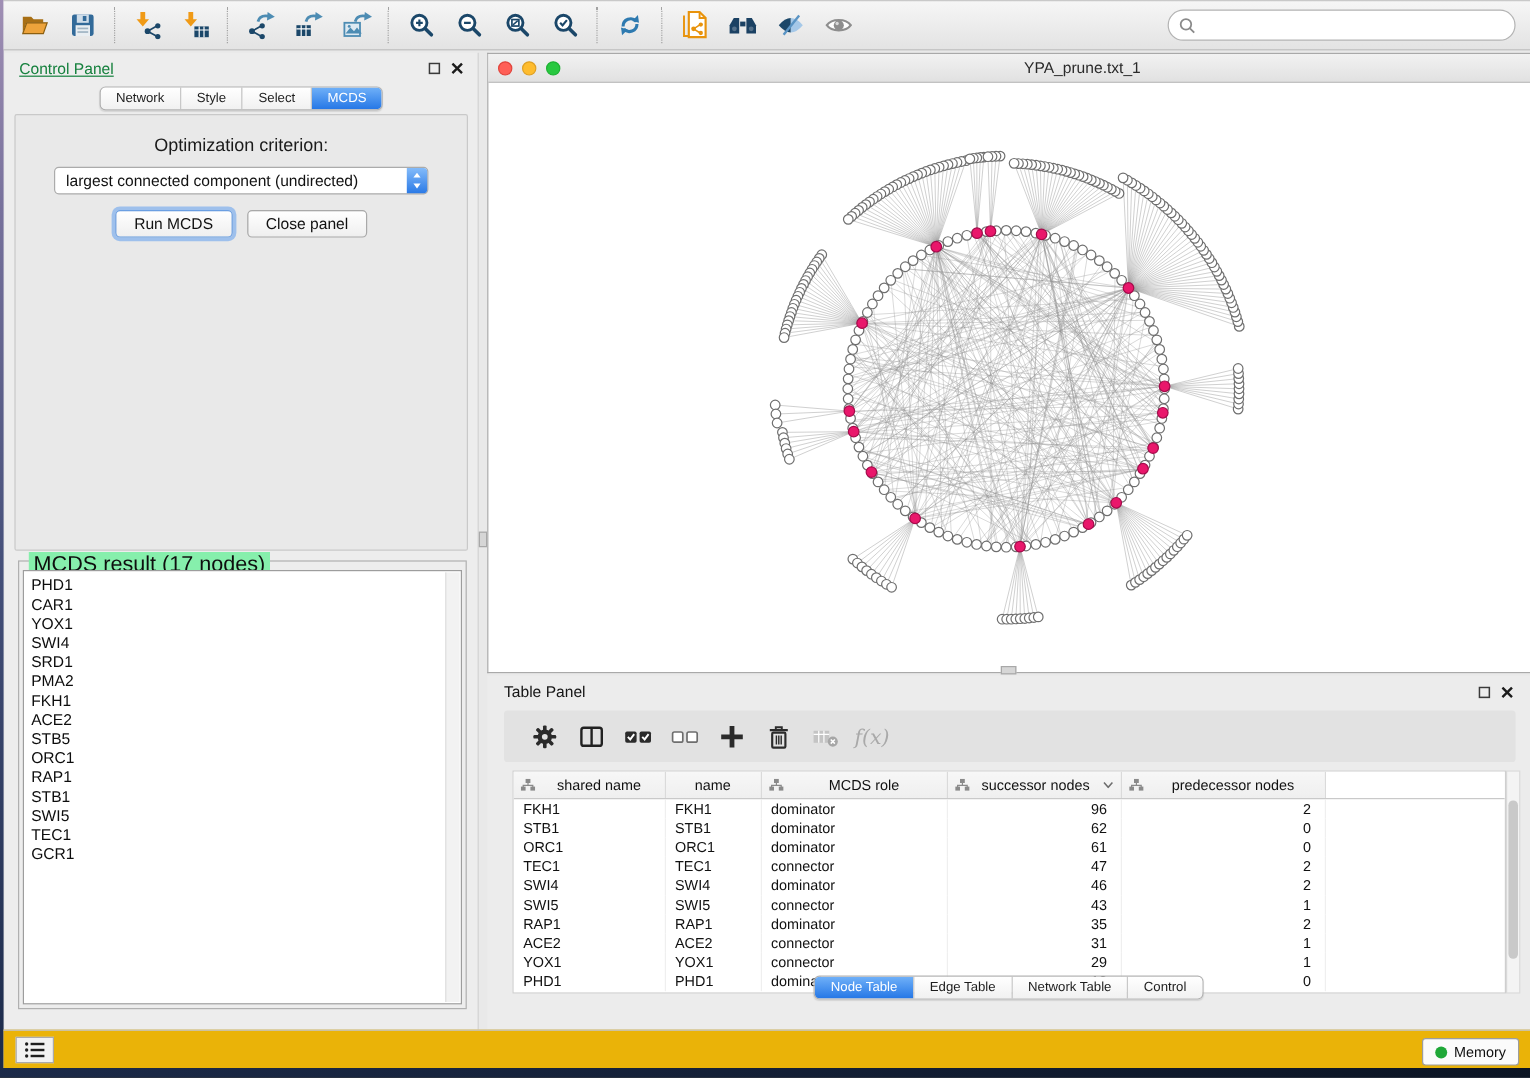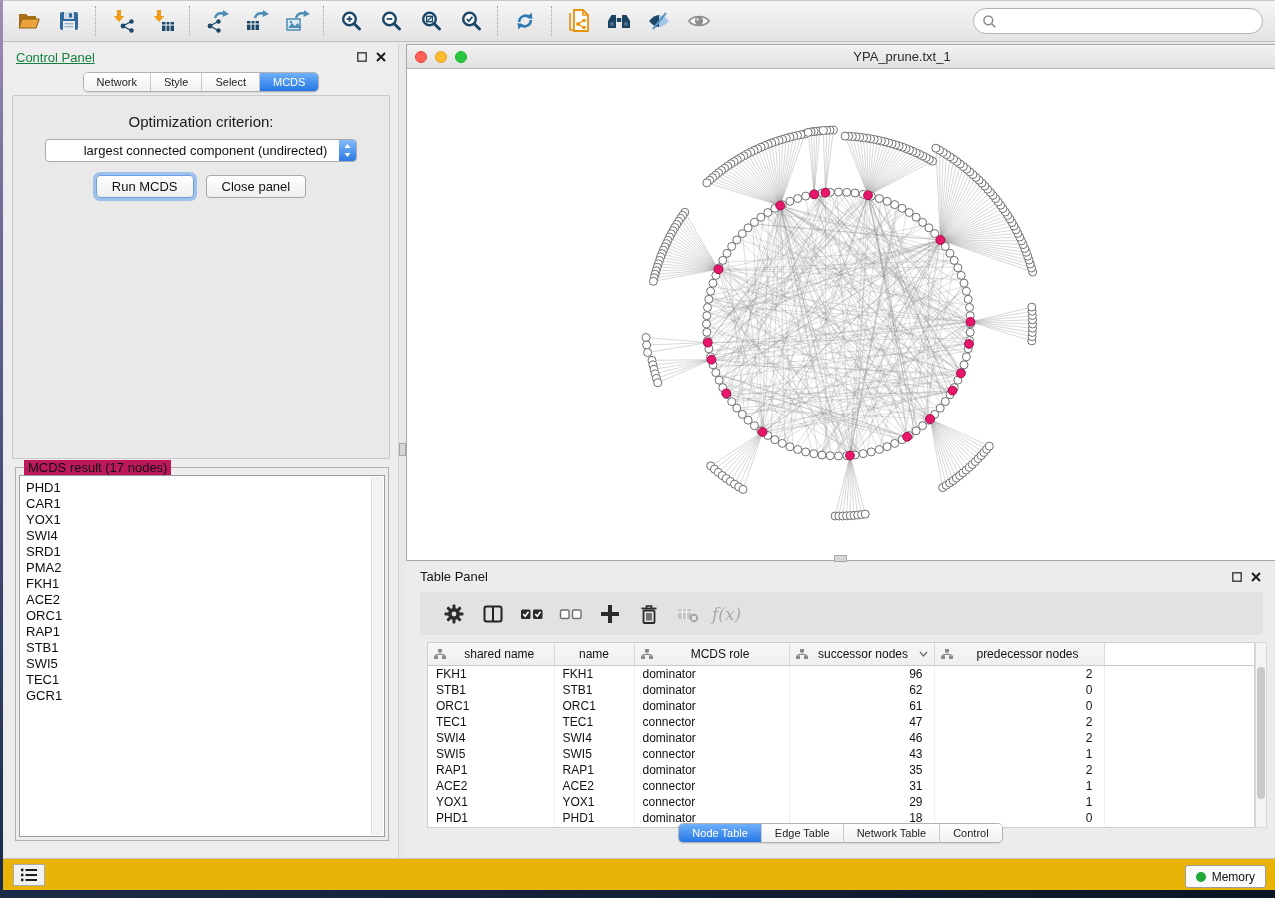--- a/index.html
+++ b/index.html
@@ -26,29 +26,29 @@
   .seg-item.active{background:linear-gradient(#6fb0f8,#2577e6);color:#fff;}
 
   
   .control-panel{position:absolute;left:1px;top:44px;width:395px;height:814px;background:#ededed;border-right:1px solid #d2d2d2;box-sizing:border-box;}
   .panel-header{height:26px;display:flex;align-items:center;padding:0 12px;font-size:13px;color:#15803d;text-decoration:underline;}
   .win-icons{margin-left:auto;display:flex;gap:9px;align-items:center;}
   .ctab-row{display:flex;justify-content:center;margin-top:2px;}
   .cp-content{position:absolute;left:8px;right:8px;top:51px;height:364px;background:#e9e9e9;border:1px solid #c9c9c9;border-radius:2px;box-sizing:border-box;}
   .opt-label{margin-top:17px;text-align:center;font-size:15px;color:#1a1a1a;}
   .select{position:relative;margin:9px auto 0;width:312px;height:23px;background:#fff;border:1px solid #ababab;border-radius:4px;
-    box-sizing:border-box;display:flex;align-items:center;font-size:13px;color:#111;padding-left:9px;justify-content:center;}
+    box-sizing:border-box;display:flex;align-items:center;font-size:13px;color:#111;padding-left:9px;}
   .stepper{position:absolute;right:0;top:0;width:17px;height:21px;border-radius:0 3px 3px 0;
     background:linear-gradient(#83bbfa,#2b7ae6);display:flex;align-items:center;justify-content:center;}
   .btn-row{margin-top:13px;display:flex;justify-content:center;gap:12px;}
   .aqua-btn{height:23px;padding:0 15px;font-size:13px;color:#111;background:linear-gradient(#ffffff,#efefef);
     border:1px solid #a9a9a9;border-radius:4px;font-family:"Liberation Sans",sans-serif;cursor:default;}
   .aqua-btn.focus{box-shadow:0 0 0 3px rgba(96,158,238,.55);border-color:#6b9fe2;}
   .result-box{position:absolute;left:11px;right:9px;top:423px;height:372px;border:1px solid #b0b0b0;background:#ededed;}
-  .result-title{position:absolute;top:-8px;left:8px;background:#be185d;padding:0 4px;font-size:13px;color:#0e0e0e;}
+  .result-title{position:absolute;top:-8px;left:8px;background:#86efac;padding:0 4px;font-size:18px;color:#0e0e0e;}
   .result-list{position:absolute;left:3px;top:7px;right:3px;bottom:3px;background:#fff;border:1px solid #9d9d9d;
     overflow:hidden;padding:4px 0 0 6px;box-sizing:border-box;}
   .mcds-item{font-size:13px;line-height:16px;color:#0d0d0d;}
   .result-scroll{position:absolute;right:5px;top:9px;bottom:5px;width:11px;background:#f2f2f2;border-left:1px solid #dedede;}
 
   
   .net-window{position:absolute;left:403px;top:44px;width:991px;height:517px;background:#fff;
     border:1px solid #a9a9a9;border-right:none;box-sizing:border-box;}
   .titlebar{position:relative;height:23px;background:linear-gradient(#f2f2f2,#e1e1e1);border-bottom:1px solid #b4b4b4;
     display:flex;align-items:center;}
@@ -72,21 +72,21 @@
   .tbl th{height:22px;font-weight:normal;background:linear-gradient(#f7f7f7,#efefef);
     border-right:1px solid #dadada;border-bottom:1px solid #c9c9c9;padding:0;}
   .tbl th.filler{background:#fff;border-right:none;}
   .th-inner{display:flex;align-items:center;gap:5px;padding:0 6px;}
   .th-label{flex:1;text-align:center;white-space:nowrap;overflow:hidden;}
   .tbl td{height:16px;line-height:16px;padding:0 0 0 8px;border-right:1px solid #efefef;white-space:nowrap;overflow:hidden;}
   .tbl td.num{text-align:right;padding-right:11px;}
   .tbl td.blank{border-right:none;}
   .v-scroll{position:absolute;right:8px;top:79px;width:12px;height:186px;background:#f4f4f4;border:1px solid #d9d9d9;box-sizing:border-box;}
   .v-thumb{position:absolute;left:1px;right:1px;top:24px;height:132px;background:#c9c9c9;border-radius:5px;}
-  .tab-bar{position:absolute;left:0;right:0;top:260px;display:flex;justify-content:center;}
+  .tab-bar{position:absolute;left:0;right:0;top:250px;display:flex;justify-content:center;}
 
   
   .footer{position:absolute;left:0;right:0;top:858px;height:32px;background:#eab308;border-top:1px solid #c5c5c5;box-sizing:border-box;padding-left:25px;}
   .foot-btn{position:absolute;left:10px;top:5px;width:32px;height:22px;background:#f1f1f1;border:1px solid #aaa;
     display:flex;align-items:center;justify-content:center;padding:0;}
   .mem-btn{position:absolute;right:9px;top:6px;height:23px;background:#fbfbfb;border:1px solid #9d9d9d;border-radius:3px;
     display:flex;align-items:center;gap:6px;padding:0 10px;font-size:12px;color:#111;font-family:"Liberation Sans",sans-serif;}
   .dot{width:10px;height:10px;border-radius:50%;background:#1fa838;}
 </style>
 </head>
@@ -300,20 +300,21 @@
       <span class="result-title">MCDS result (17 nodes)</span>
       <div class="result-list" id="mcds-list">
             <div class="mcds-item">PHD1</div>
             <div class="mcds-item">CAR1</div>
             <div class="mcds-item">YOX1</div>
             <div class="mcds-item">SWI4</div>
             <div class="mcds-item">SRD1</div>
             <div class="mcds-item">PMA2</div>
             <div class="mcds-item">FKH1</div>
             <div class="mcds-item">ACE2</div>
+            <div class="mcds-item">STB5</div>
             <div class="mcds-item">ORC1</div>
             <div class="mcds-item">RAP1</div>
             <div class="mcds-item">STB1</div>
             <div class="mcds-item">SWI5</div>
             <div class="mcds-item">TEC1</div>
             <div class="mcds-item">GCR1</div>
           </div>
       <div class="result-scroll"></div>
     </div>
   </div>

